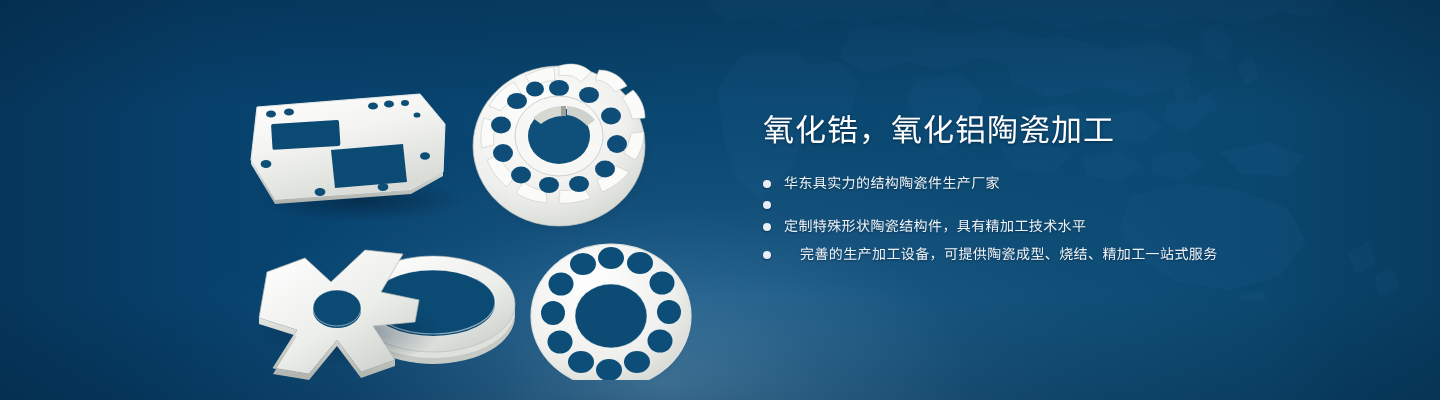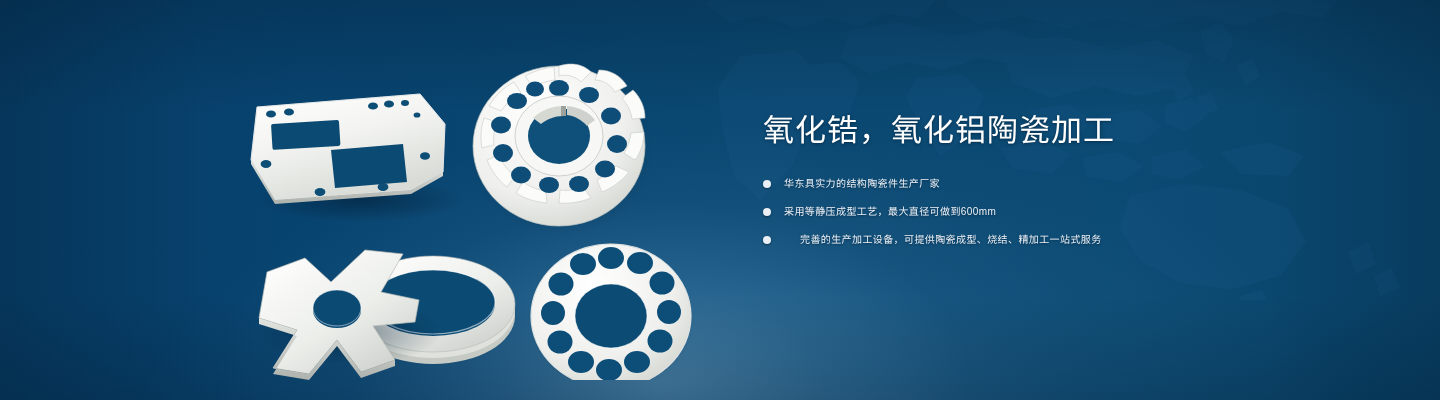--- a/index.html
+++ b/index.html
@@ -90,21 +90,21 @@
   .bullet:last-child{margin-bottom:0;gap:16px;}
   .dot{
     flex:0 0 auto;
     width:8px;height:8px;
     border-radius:50%;
     background:#e9eff4;
     margin-right:13px;
     box-shadow:0 1px 2px rgba(0,15,30,.45);
   }
   .btext{
-    font-size:10px;
+    font-size:14px;
     line-height:21px;
     color:#eef3f8;
     letter-spacing:.4px;
     text-shadow:0 1px 2px rgba(0,20,40,.5);
   }
 </style>
 </head>
 <body>
 
 <div class="banner">
@@ -307,21 +307,24 @@
   <div class="copy">
     <h1 class="headline">氧化锆，氧化铝陶瓷加工</h1>
 
     <ul class="bullets">
       <li class="bullet">
         <span class="dot"></span>
         <span class="btext">华东具实力的结构陶瓷件生产厂家</span>
       </li>
       <li class="bullet">
         <span class="dot"></span>
-        <span class="btext">采用等静压成型工艺，最大直径可做到600mm</span>
+      </li>
+      <li class="bullet">
+        <span class="dot"></span>
+        <span class="btext">定制特殊形状陶瓷结构件，具有精加工技术水平</span>
       </li>
       <li class="bullet">
         <span class="dot"></span>
         <span class="btext">完善的生产加工设备，可提供陶瓷成型、烧结、精加工一站式服务</span>
       </li>
     </ul>
   </div>
 
 </div>
 

